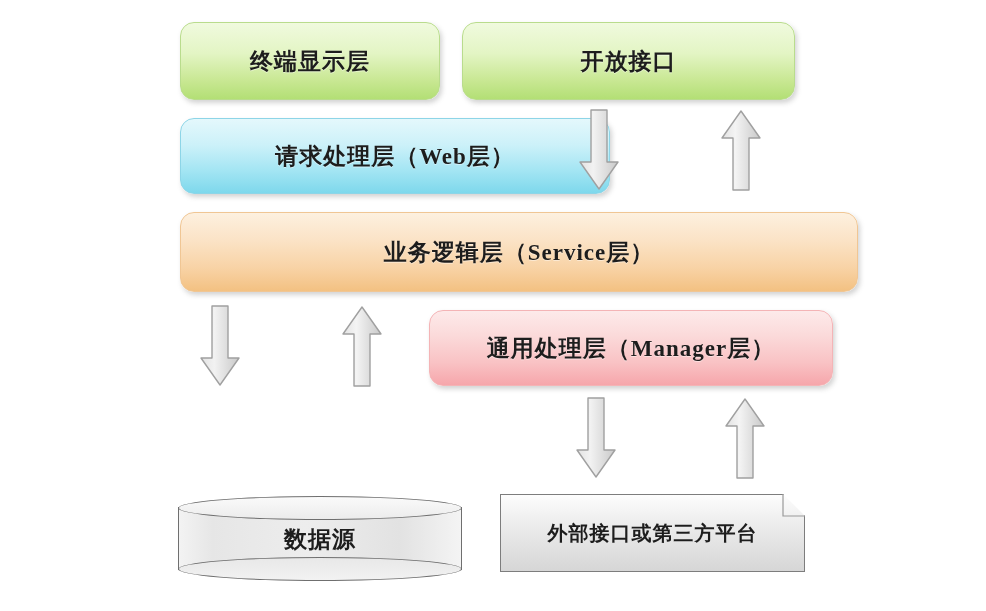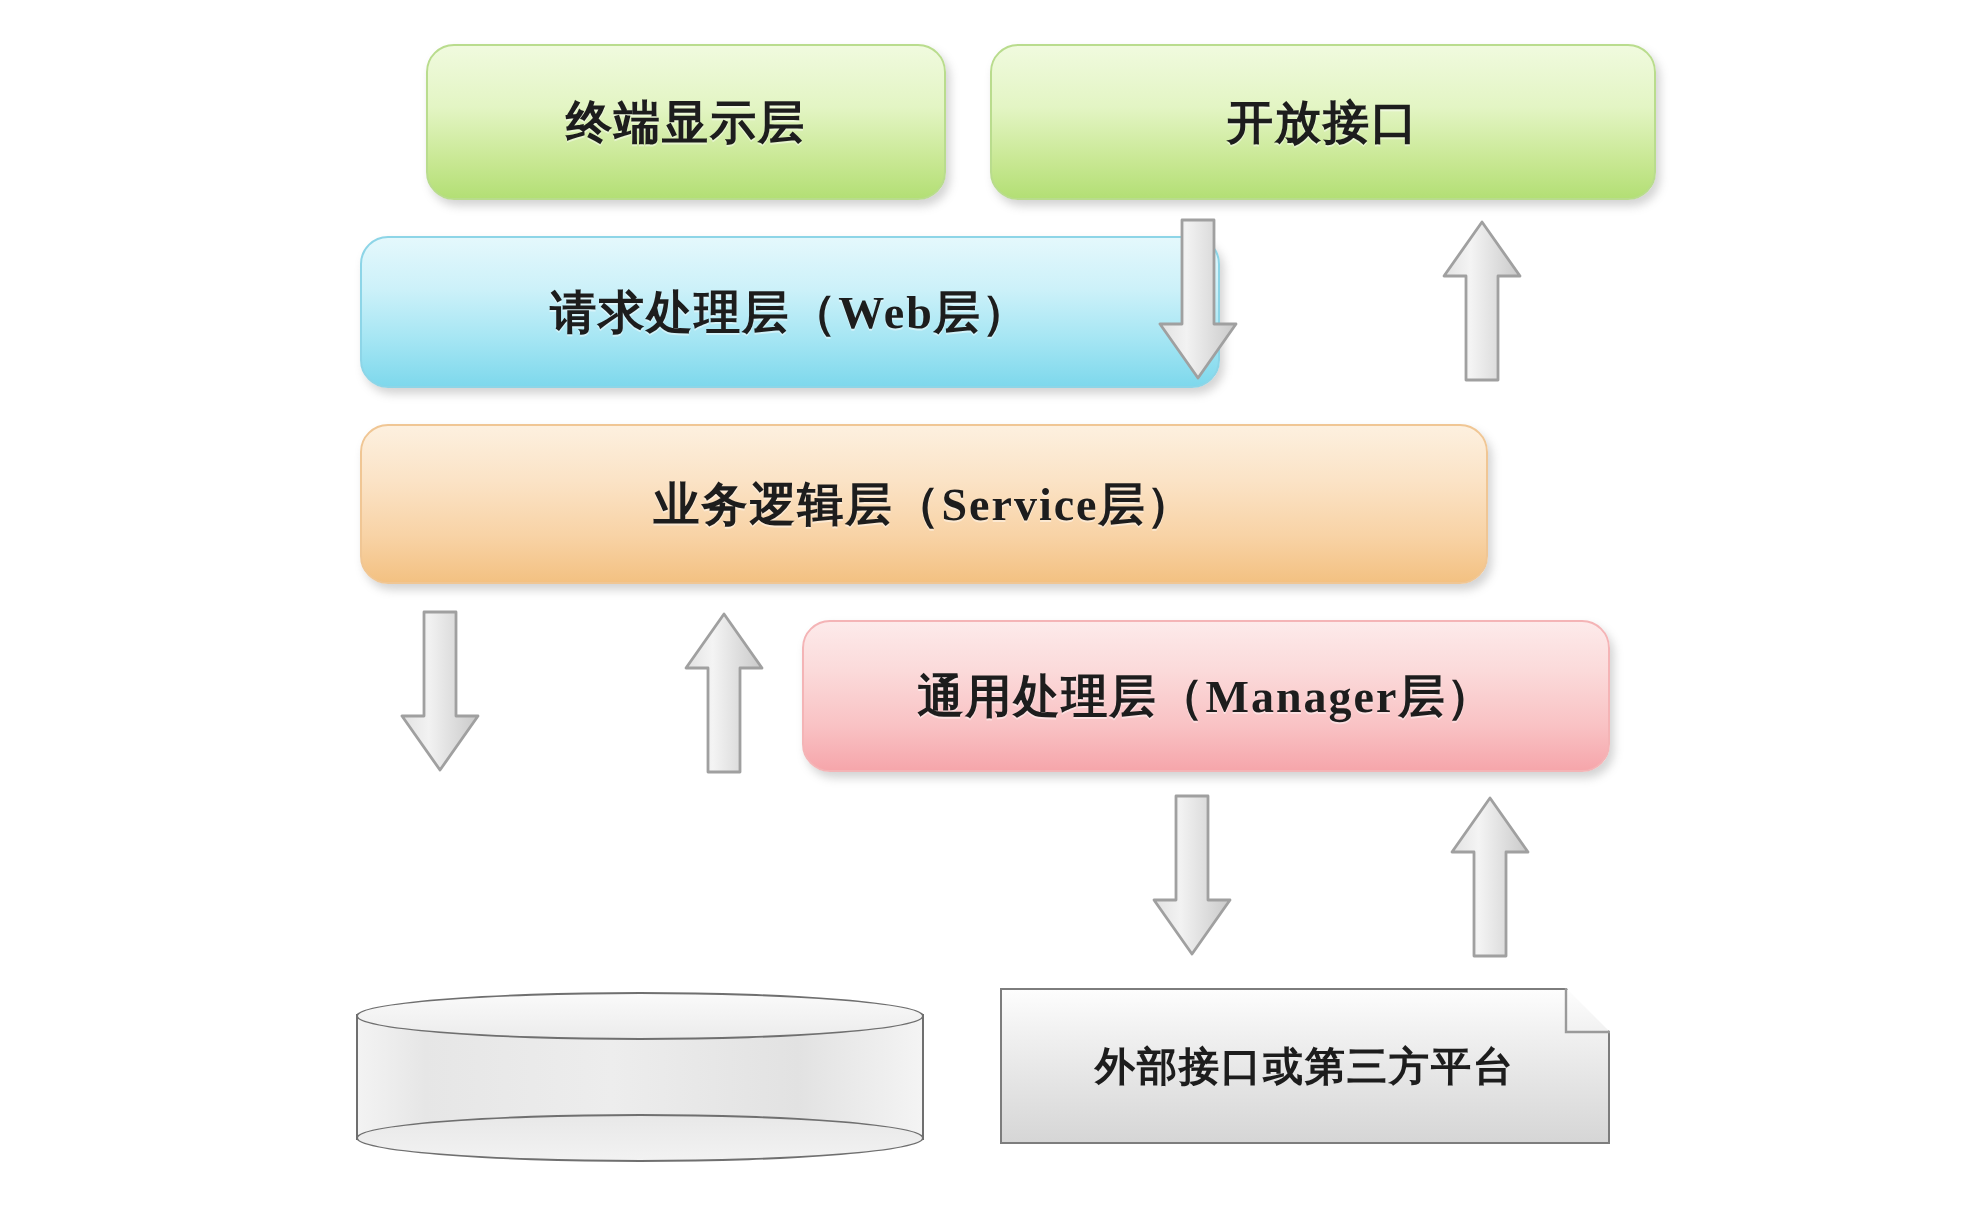--- a/index.html
+++ b/index.html
@@ -34,33 +34,33 @@
     color: #1d1d1d;
     letter-spacing: 1px;
     white-space: nowrap;
     text-shadow: 0 1px 0 rgba(255,255,255,0.45);
   }
 
   
   .box-green {
     background: linear-gradient(to bottom, #f0fade 0%, #e3f5c4 40%, #c9e894 75%, #b3df75 100%);
     border: 1px solid #b9dc8d;
-    margin-left: 33px;
   }
   .box-blue {
     background: linear-gradient(to bottom, #e4f8fc 0%, #ccf1f9 35%, #a3e5f3 70%, #7ed8ec 100%);
     border: 1px solid #8dd5e7;
   }
   .box-orange {
     background: linear-gradient(to bottom, #fdf0df 0%, #fbe3c6 35%, #f8d3a6 70%, #f3c182 100%);
     border: 1px solid #f0c694;
   }
   .box-pink {
     background: linear-gradient(to bottom, #fdeaea 0%, #fbdada 33%, #f9c2c4 70%, #f6a6ab 100%);
     border: 1px solid #f4b4b6;
+    margin-left: 28px;
   }
 
   
   .arrow {
     position: absolute;
   }
   .arrow svg { display: block; }
 
   
   .cylinder {
@@ -169,21 +169,21 @@
         <linearGradient id="agUp1" x1="0" y1="0" x2="1" y2="0">
           <stop offset="0%" stop-color="#e2e2e2"></stop>
           <stop offset="35%" stop-color="#f4f4f4"></stop>
           <stop offset="100%" stop-color="#c9c9c9"></stop>
         </linearGradient>
       </defs>
       <polygon points="21,3 40,30 29,30 29,82 13,82 13,30 2,30" fill="url(#agUp1)" stroke="#a0a0a0" stroke-width="1.4" stroke-linejoin="round"></polygon>
     </svg>
   </div>
 
-  <div class="layer-box box-orange" style="left:180px; top:212px; width:564px; height:80px;">
+  <div class="layer-box box-orange" style="left:180px; top:212px; width:678px; height:80px;">
     <span class="label">业务逻辑层（Service层）</span>
   </div>
 
   <div class="arrow" style="left:199px; top:304px;">
     <svg width="42" height="84" viewBox="0 0 42 84">
       <defs>
         <linearGradient id="agDown2" x1="0" y1="0" x2="1" y2="0">
           <stop offset="0%" stop-color="#e2e2e2"></stop>
           <stop offset="35%" stop-color="#f2f2f2"></stop>
           <stop offset="100%" stop-color="#c9c9c9"></stop>
@@ -234,20 +234,21 @@
         </linearGradient>
       </defs>
       <polygon points="21,3 40,30 29,30 29,82 13,82 13,30 2,30" fill="url(#agUp3)" stroke="#a0a0a0" stroke-width="1.4" stroke-linejoin="round"></polygon>
     </svg>
   </div>
 
   <div class="cylinder" style="left:178px; top:496px; width:284px; height:85px;">
     <div class="cyl-body"></div>
     <div class="cyl-bottom"></div>
     <div class="cyl-top"></div>
+    <div class="cyl-label">数据源</div>
   </div>
 
   <div class="chamfer-box" style="left:500px; top:494px; width:305px; height:78px;">
     <span class="label">外部接口或第三方平台</span>
   </div>
   <div class="chamfer-fold" style="left:500px; top:494px; width:305px; height:78px;">
     <svg width="305" height="78" viewBox="0 0 305 78">
       <path d="M283 0 L283 22 L305 22" fill="none" stroke="#9a9a9a" stroke-width="1.2"></path>
     </svg>
   </div>

